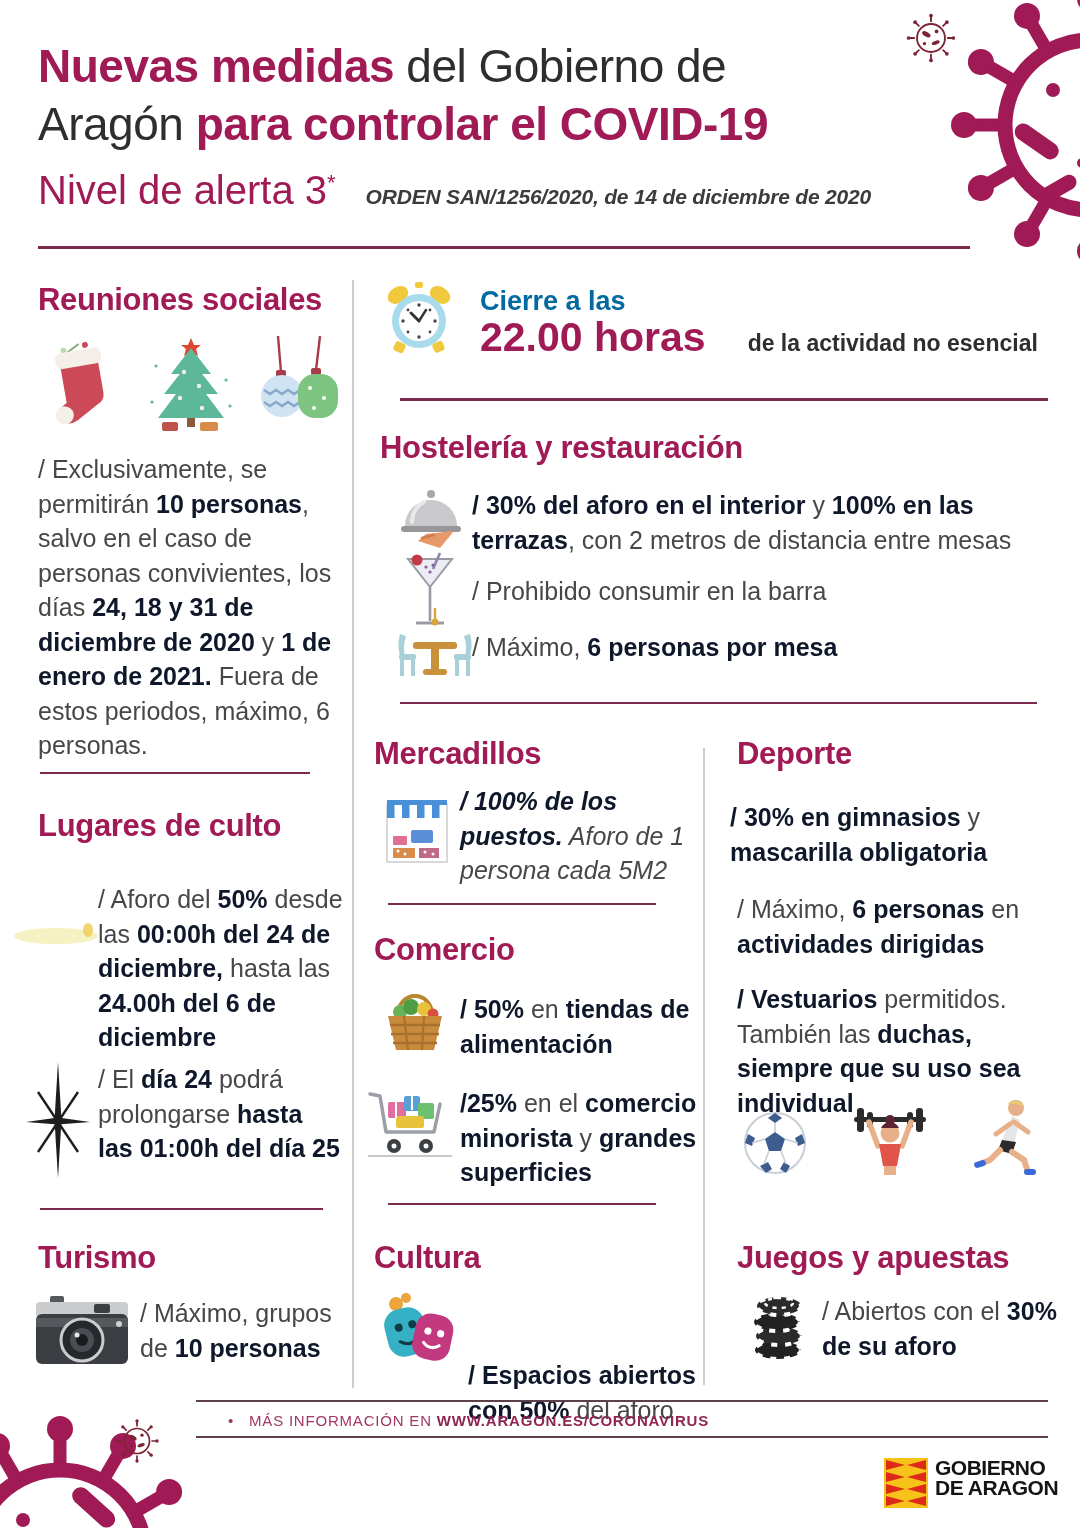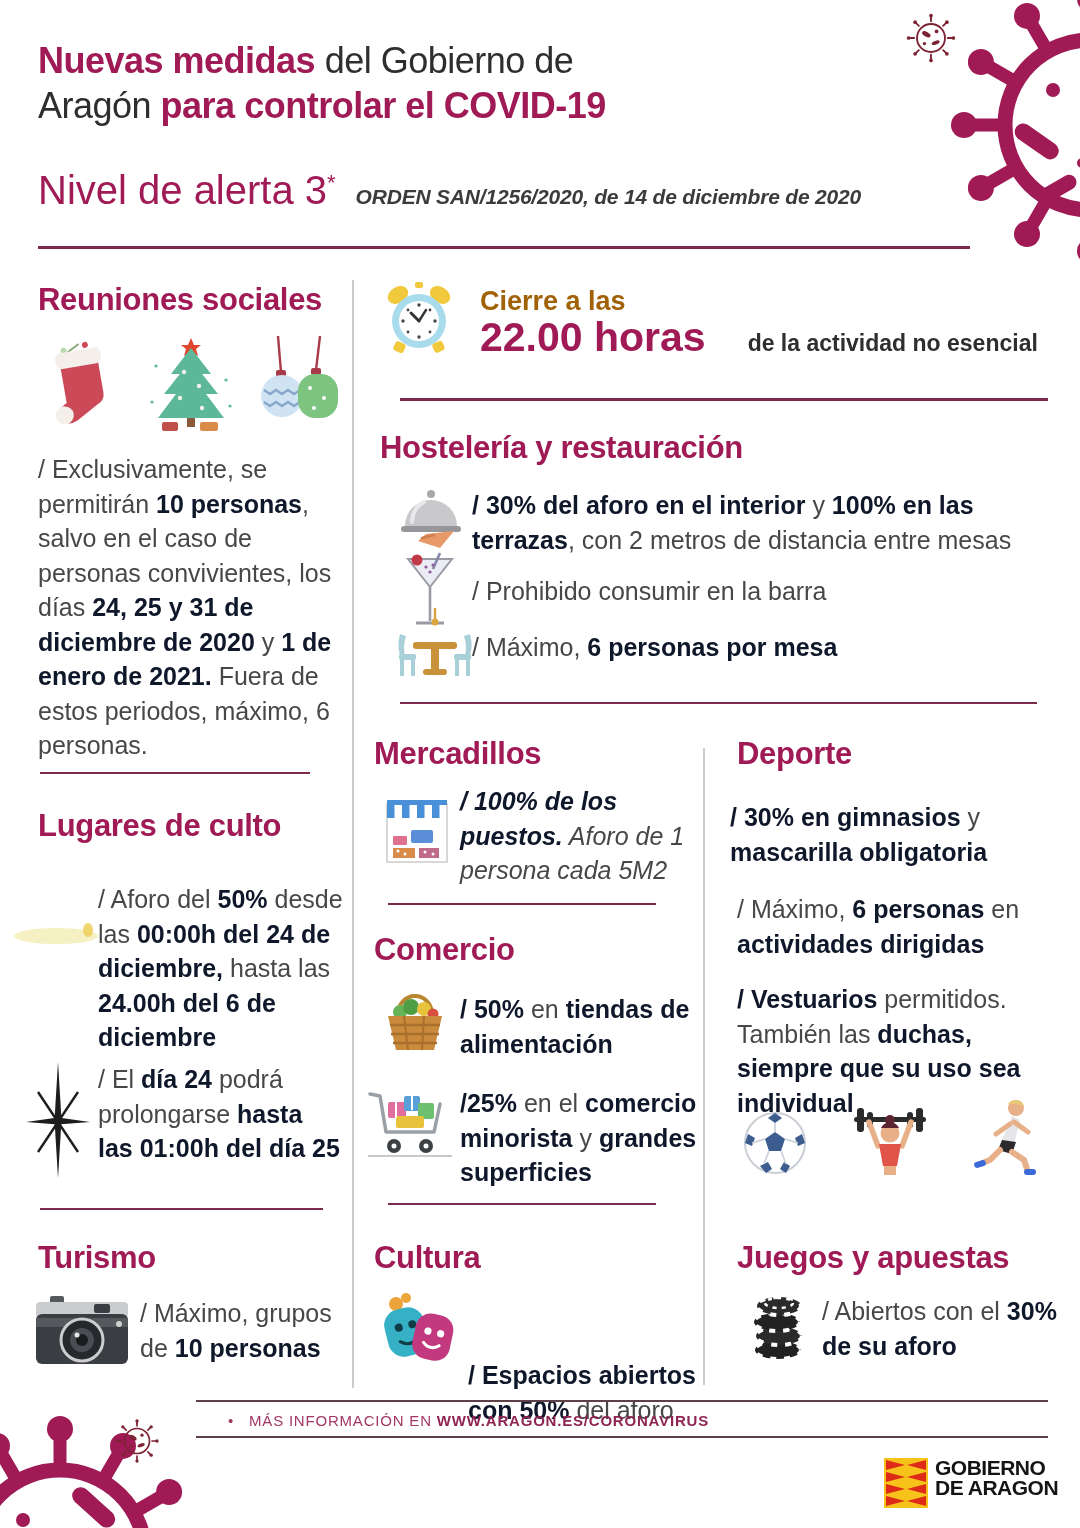--- a/index.html
+++ b/index.html
@@ -4,26 +4,26 @@
 <style>
   html,body{margin:0;padding:0;background:#fff;}
   #page{position:relative;width:1080px;height:1528px;background:#ffffff;overflow:hidden;
         font-family:"Liberation Sans","DejaVu Sans",sans-serif;color:#3f3f3f;}
   .abs{position:absolute;}
   .b{font-weight:800;color:#0f172a;}
   .h{font-size:31px;font-weight:800;color:#A01A56;letter-spacing:-0.3px;}
   .body{font-size:25px;line-height:1.38;color:#474747;}
   .rule-m{background:#7C2B4E;height:2px;}
   .rule-v{background:#cccccc;width:2px;}
-  .title{font-size:36px;line-height:1.26;font-weight:400;color:#2e2e2e;letter-spacing:-0.5px;}
+  .title{font-size:46px;line-height:1.26;font-weight:400;color:#2e2e2e;letter-spacing:-0.5px;}
   .title .b{color:#A01A56;font-weight:800;}
   .alert{font-size:40px;font-weight:400;color:#A01A56;}
   .alert sup{font-size:22px;}
   .orden{font-size:21px;font-style:italic;font-weight:700;color:#3b3b3b;letter-spacing:-0.2px;}
-  .cierre1{font-size:27px;font-weight:800;color:#a16207;}
+  .cierre1{font-size:27px;font-weight:800;color:#0369a1;}
   .cierre-time{font-size:41px;font-weight:800;color:#A01A56;}
   .cierre2{font-size:23px;font-weight:800;color:#2e2e2e;margin-left:14px;}
   .foot{font-size:15px;letter-spacing:0.8px;color:#A13763;font-weight:500;}
   .foot .b{color:#8F2553;font-weight:800;}
   .foot-rule{background:#5E4048;height:2px;}
   .logo-text{font-size:21px;line-height:0.95;font-weight:700;color:#141414;letter-spacing:-0.5px;}
   .iconrow{display:flex;gap:20px;align-items:flex-end;}
 </style>
 </head>
 <body>
@@ -110,21 +110,21 @@
             <circle cx="23" cy="36" r="1.8"></circle>
         </g>
       </g>
     </defs>
   </svg>
 
   <div class="abs title" style="left:38px;top:38px;width:850px;"><span class="b">Nuevas medidas</span><span> del Gobierno de</span><br><span>Aragón </span><span class="b">para controlar el COVID-19</span></div>
 
   <div class="abs" style="left:38px;top:168px;display:flex;align-items:baseline;">
     <span class="alert"><span>Nivel de alerta 3</span><sup>*</sup></span>
-    <span class="orden" style="margin-left:20px;">ORDEN SAN/1256/2020, de 14 de diciembre de 2020</span>
+    <span class="orden" style="margin-left:30px;">ORDEN SAN/1256/2020, de 14 de diciembre de 2020</span>
   </div>
 
   <div class="abs rule-m" style="left:38px;top:246px;width:932px;height:3px;"></div>
 
   <svg class="abs" style="left:903px;top:10px;" width="56" height="56" viewBox="0 0 60 60">
       <use href="#virus-small"></use>
     </svg>
   <svg class="abs" style="left:950px;top:-15px;" width="280" height="280" viewBox="0 0 280 280">
       <use href="#virus-big"></use>
     </svg>
@@ -170,21 +170,21 @@
       <polyline points="6,54 12,58 18,54 24,58 30,54 36,58 42,54" fill="none" stroke="#8aa8cc" stroke-width="2.4"></polyline>
       <polyline points="6,66 12,70 18,66 24,70 30,66 36,70 42,66" fill="none" stroke="#8aa8cc" stroke-width="2.4"></polyline>
       <rect x="53" y="32" width="10" height="7" rx="2" fill="#a83a4a"></rect>
       <rect x="40" y="38" width="40" height="44" rx="17" fill="#7cc47f"></rect>
       <circle cx="52" cy="52" r="2" fill="#ffffff"></circle>
         <circle cx="66" cy="62" r="2" fill="#ffffff"></circle>
       <circle cx="56" cy="72" r="2" fill="#ffffff"></circle>
     </svg>
   </div>
 
-  <div class="abs body" style="left:38px;top:452px;width:300px;"><span>/ Exclusivamente, se permitirán </span><span class="b">10 personas</span><span>, salvo en el caso de personas convivientes, los días </span><span class="b">24, 25 y 31 de diciembre de 2020</span><span> y </span><span class="b">1 de enero de 2021.</span><span> Fuera de estos periodos, máximo, 6 personas.</span></div>
+  <div class="abs body" style="left:38px;top:452px;width:300px;"><span>/ Exclusivamente, se permitirán </span><span class="b">10 personas</span><span>, salvo en el caso de personas convivientes, los días </span><span class="b">24, 18 y 31 de diciembre de 2020</span><span> y </span><span class="b">1 de enero de 2021.</span><span> Fuera de estos periodos, máximo, 6 personas.</span></div>
 
   <div class="abs rule-m" style="left:40px;top:772px;width:270px;"></div>
 
   <div class="abs h" style="left:38px;top:808px;">Lugares de culto</div>
 
   <svg class="abs" style="left:12px;top:918px;" width="90" height="34" viewBox="0 0 90 34">
     <ellipse cx="44" cy="18" rx="42" ry="8" fill="#f5eeb8" opacity="0.85"></ellipse>
     <ellipse cx="76" cy="12" rx="5" ry="7" fill="#f0d060" opacity="0.9"></ellipse>
   </svg>
   <div class="abs body" style="left:98px;top:882px;width:248px;"><span>/ Aforo del </span><span class="b">50%</span><span>  desde las </span><span class="b">00:00h del 24 de diciembre,</span><span> hasta las </span><span class="b">24.00h del 6 de diciembre</span></div>

